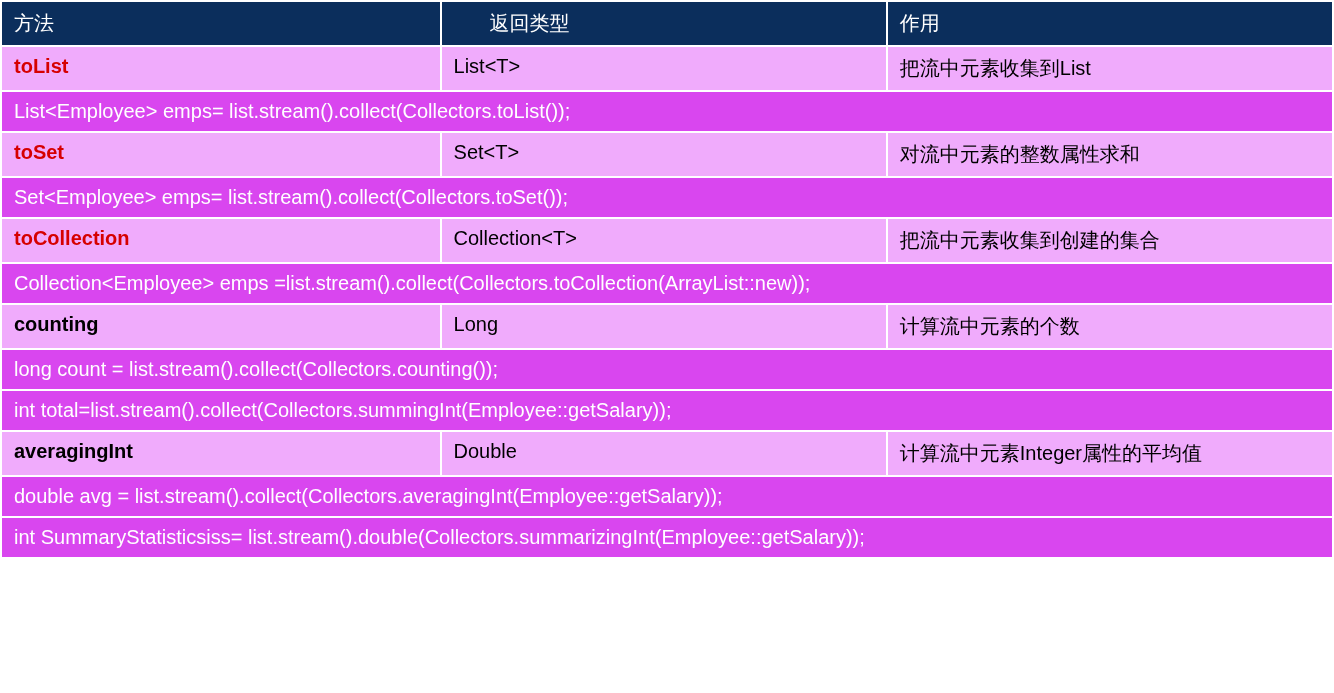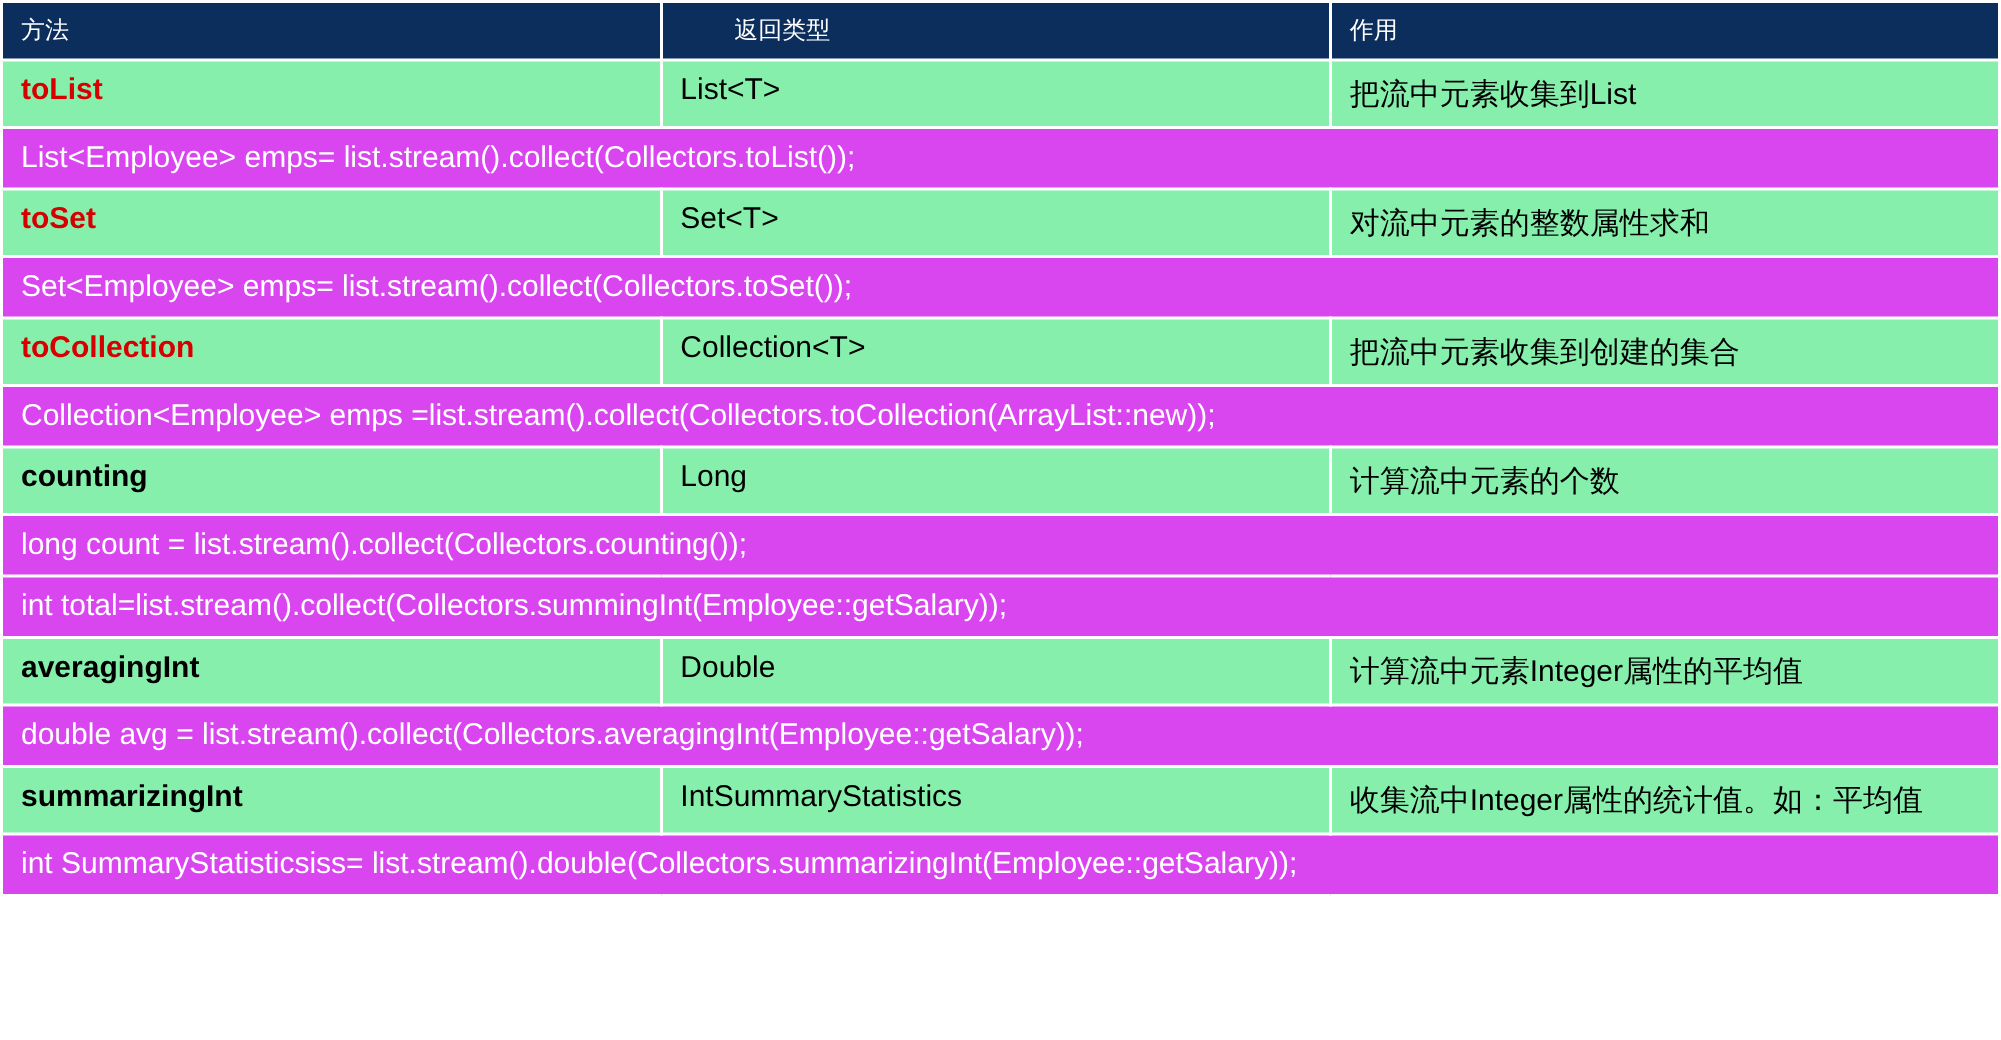--- a/index.html
+++ b/index.html
@@ -16,31 +16,31 @@
       width: 100%;
       border-collapse: collapse;
       border: 2px solid #fff;
     }
     th {
       background-color: #0b2e5c;
       color: #fff;
       font-weight: normal;
       text-align: left;
       padding: 8px 12px;
-      font-size: 16px;
+      font-size: 20px;
       border: 2px solid #fff;
     }
     td {
       padding: 8px 12px;
       font-size: 20px;
       border: 2px solid #fff;
       vertical-align: top;
     }
     tr.light-row td {
-      background-color: #86efac;
+      background-color: #f0abfc;
       color: #000;
     }
     tr.light-row td.method-name {
       font-weight: bold;
     }
     tr.light-row td.method-name.red {
       color: #d60000;
     }
     tr.code-row td {
       background-color: #d946ef;
@@ -99,22 +99,17 @@
         <td colspan="3">int total=list.stream().collect(Collectors.summingInt(Employee::getSalary));</td>
       </tr>
       <tr class="light-row">
         <td class="method-name">averagingInt</td>
         <td>Double</td>
         <td>计算流中元素Integer属性的平均值</td>
       </tr>
       <tr class="code-row">
         <td colspan="3">double avg = list.stream().collect(Collectors.averagingInt(Employee::getSalary));</td>
       </tr>
-      <tr class="light-row">
-        <td class="method-name">summarizingInt</td>
-        <td>IntSummaryStatistics</td>
-        <td>收集流中Integer属性的统计值。如：平均值</td>
-      </tr>
       <tr class="code-row">
         <td colspan="3">int SummaryStatisticsiss= list.stream().double(Collectors.summarizingInt(Employee::getSalary));</td>
       </tr>
     </tbody>
 </table>
 
 </body></html>

